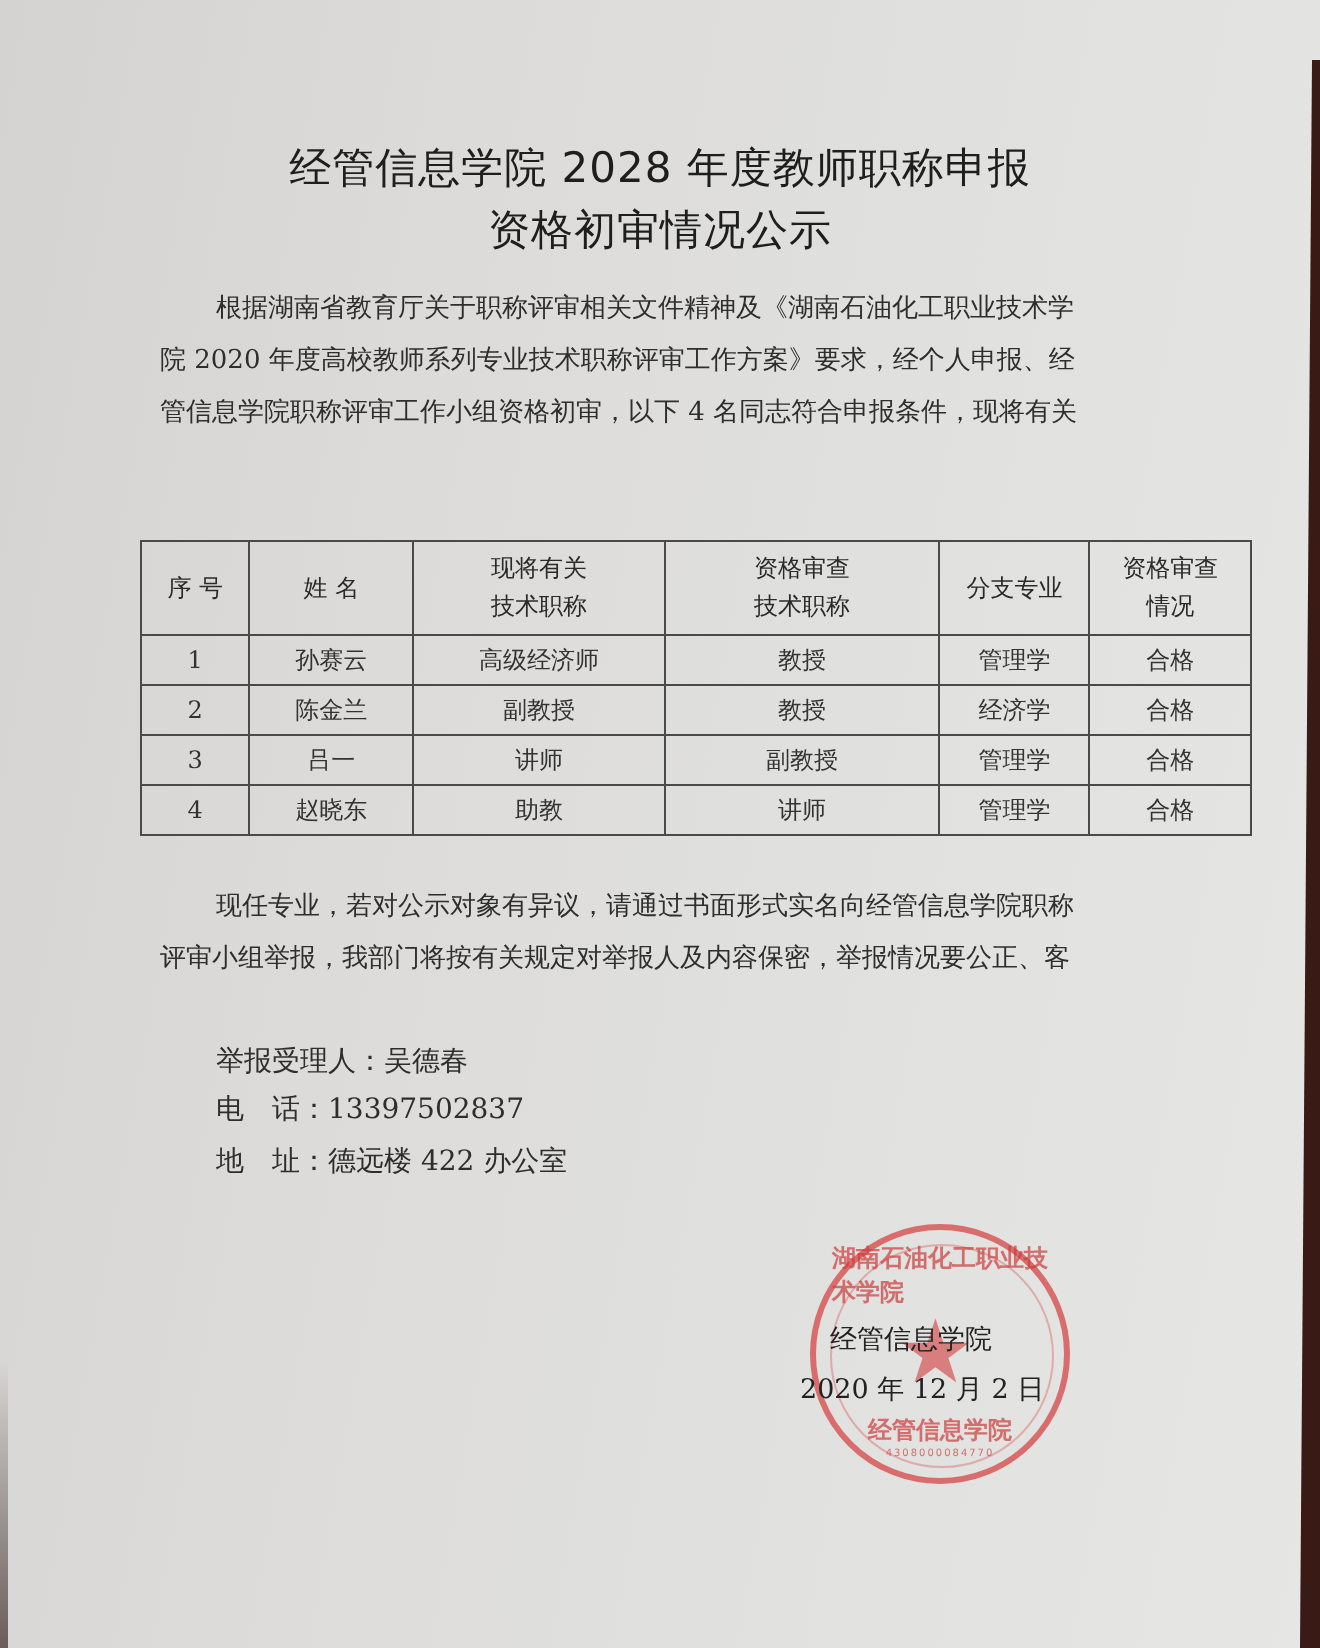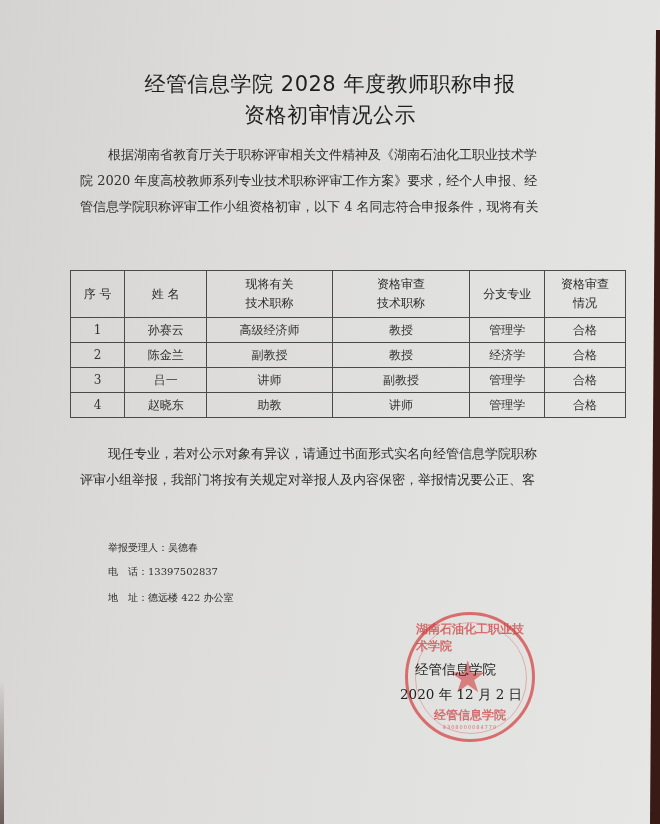--- a/index.html
+++ b/index.html
@@ -42,22 +42,22 @@
     }
     table.grid td, table.grid th {
       border:1.2px solid #4a4a4a; text-align:center; padding:0; font-weight:normal;
     }
     table.grid th { height:46px; line-height:19px; color:#2a2a2a; }
     table.grid td { height:24px; }
     .p2 { left:80px; top:441px; width:500px; }
     .p2 .l { display:block; white-space:nowrap; }
     .p2 .l0 { padding-left:28px; }
     .contact {
-      position:absolute; left:108px; font-size:10px; color:#2e2e2e;
-      font-family:"DejaVu Serif", serif; white-space:nowrap;margin-top:19px;
+      position:absolute; left:108px; font-size:14px; color:#2e2e2e;
+      font-family:"DejaVu Serif", serif; white-space:nowrap;
     }
     .c1 { top:522px; } .c2 { top:546px; } .c3 { top:572px; }
     .seal {
       position:absolute; left:405px; top:612px; width:124px; height:124px;
       border-radius:50%; border:3px solid rgba(214,70,70,0.75);
     }
     .seal-inner {
       position:absolute; left:7px; top:7px; width:110px; height:110px; border-radius:50%;
       border:1px solid rgba(214,70,70,0.35);
     }

